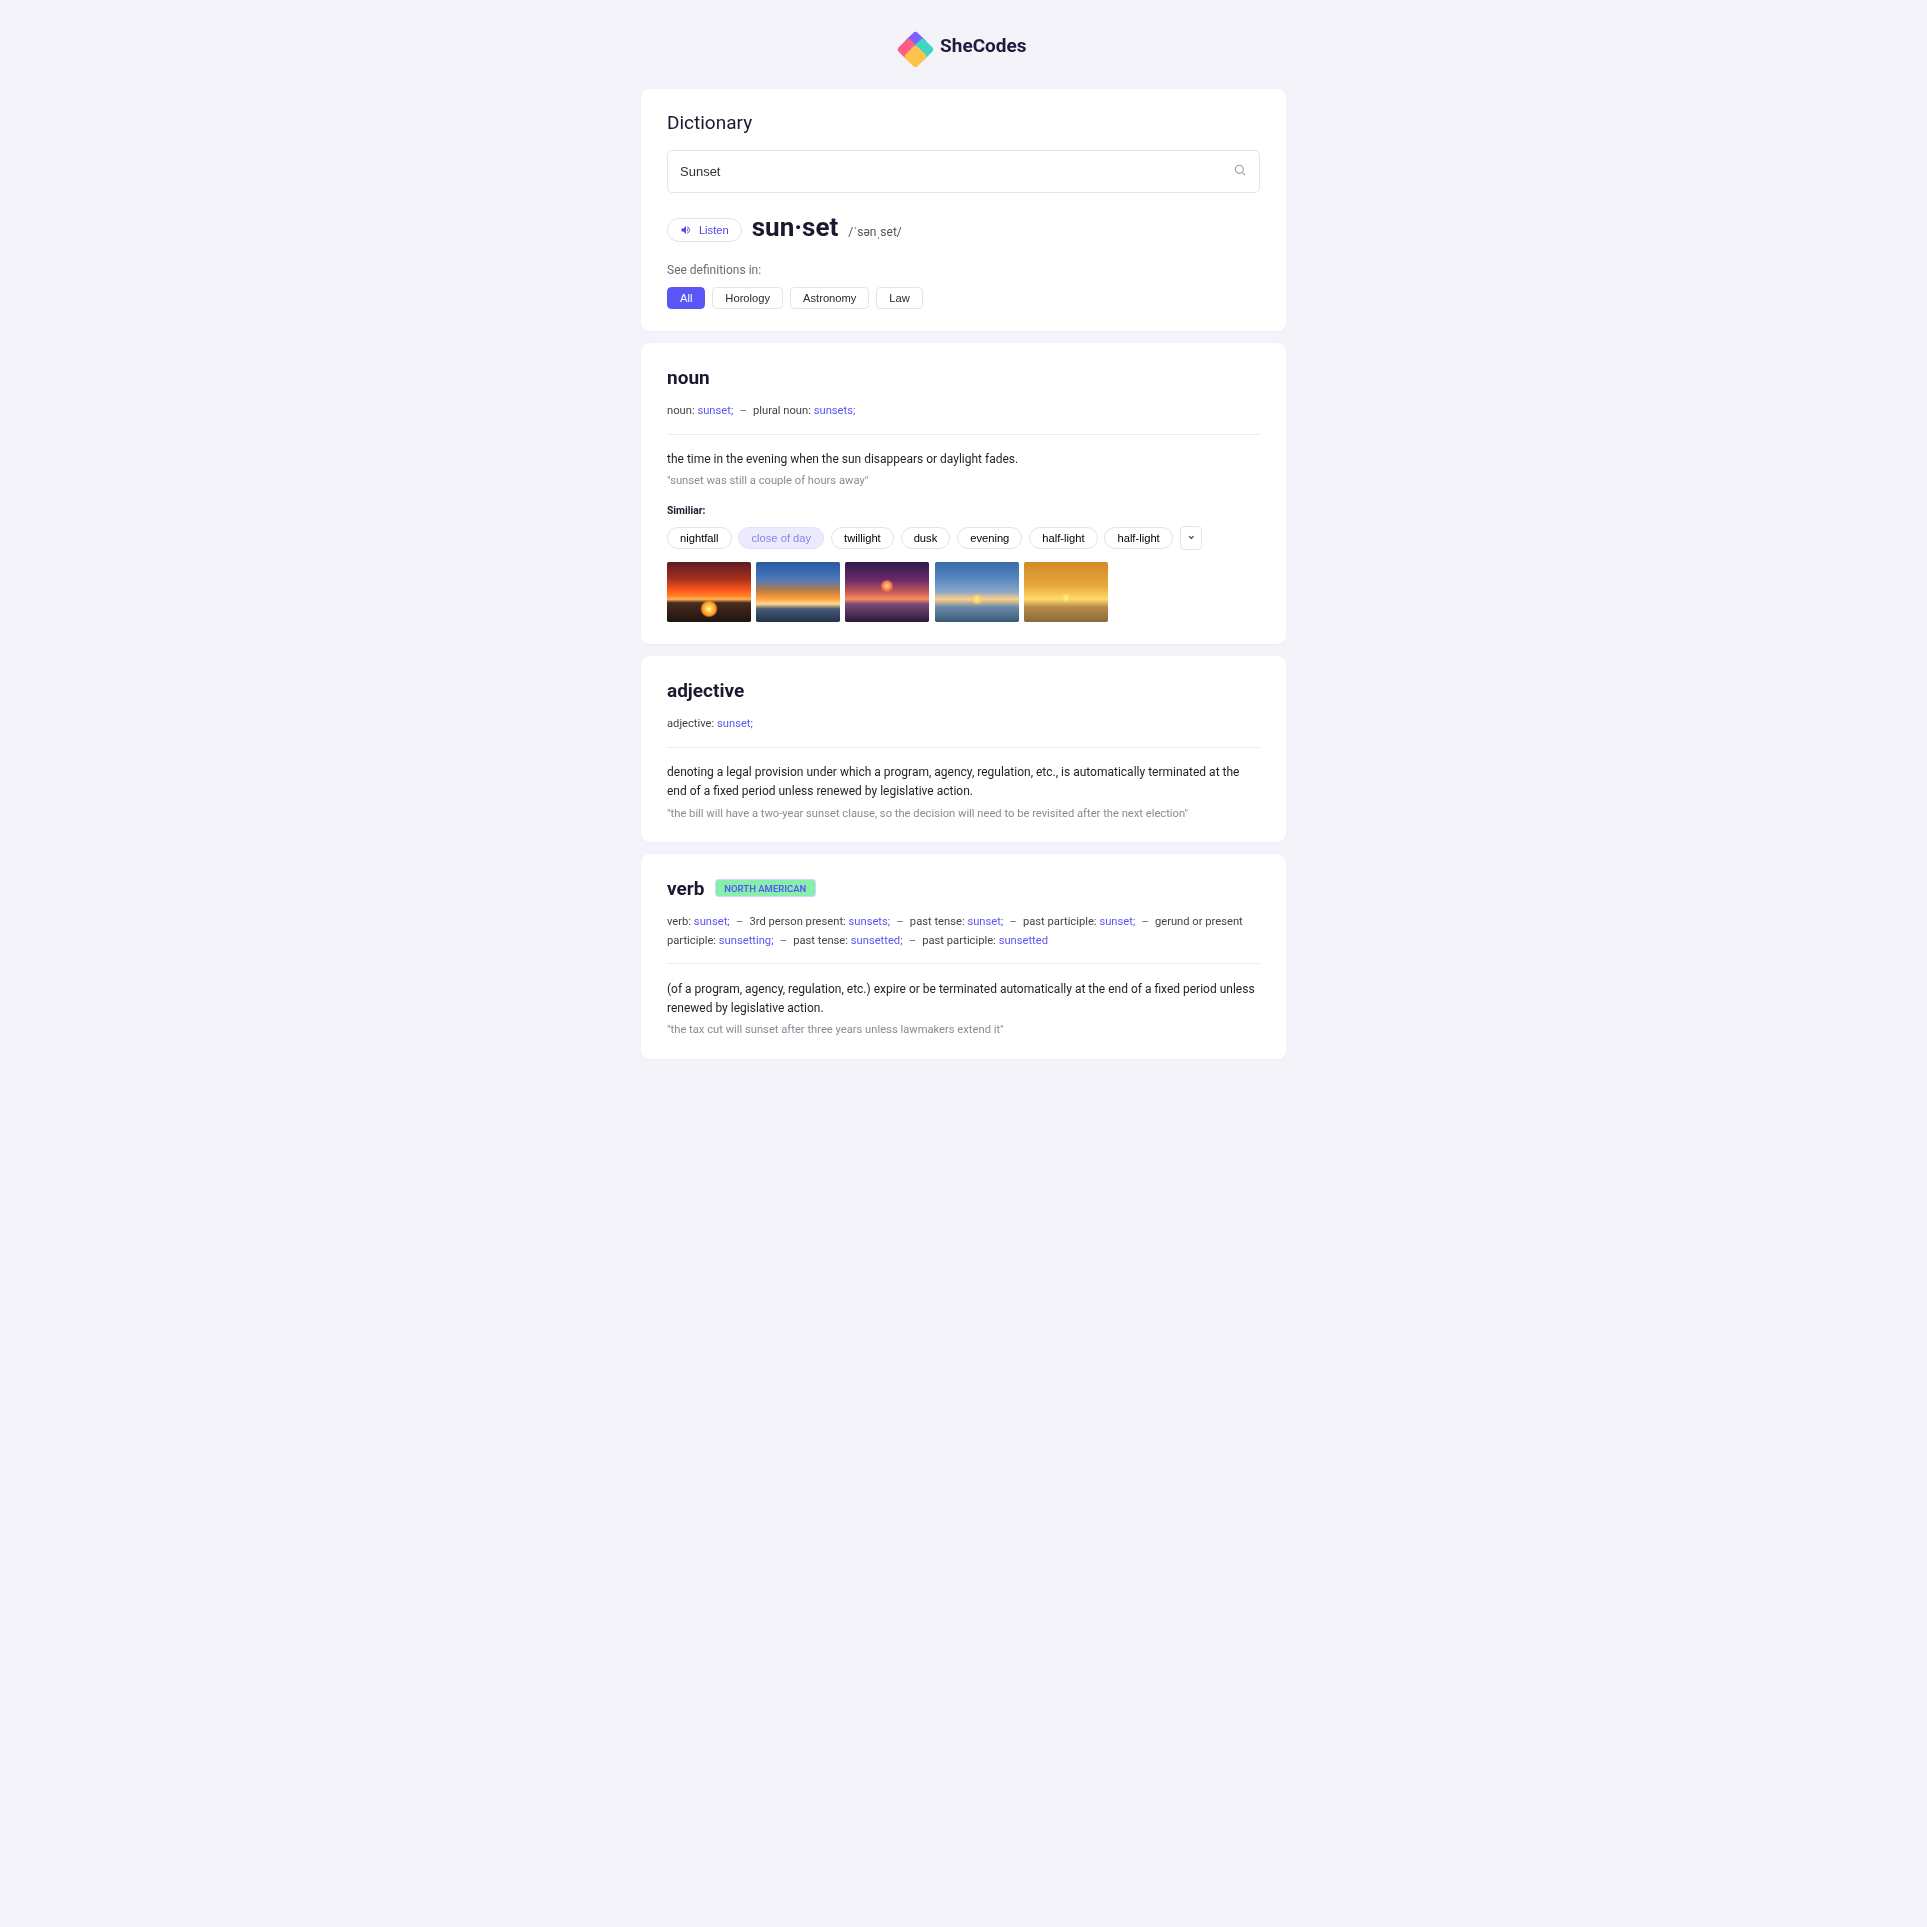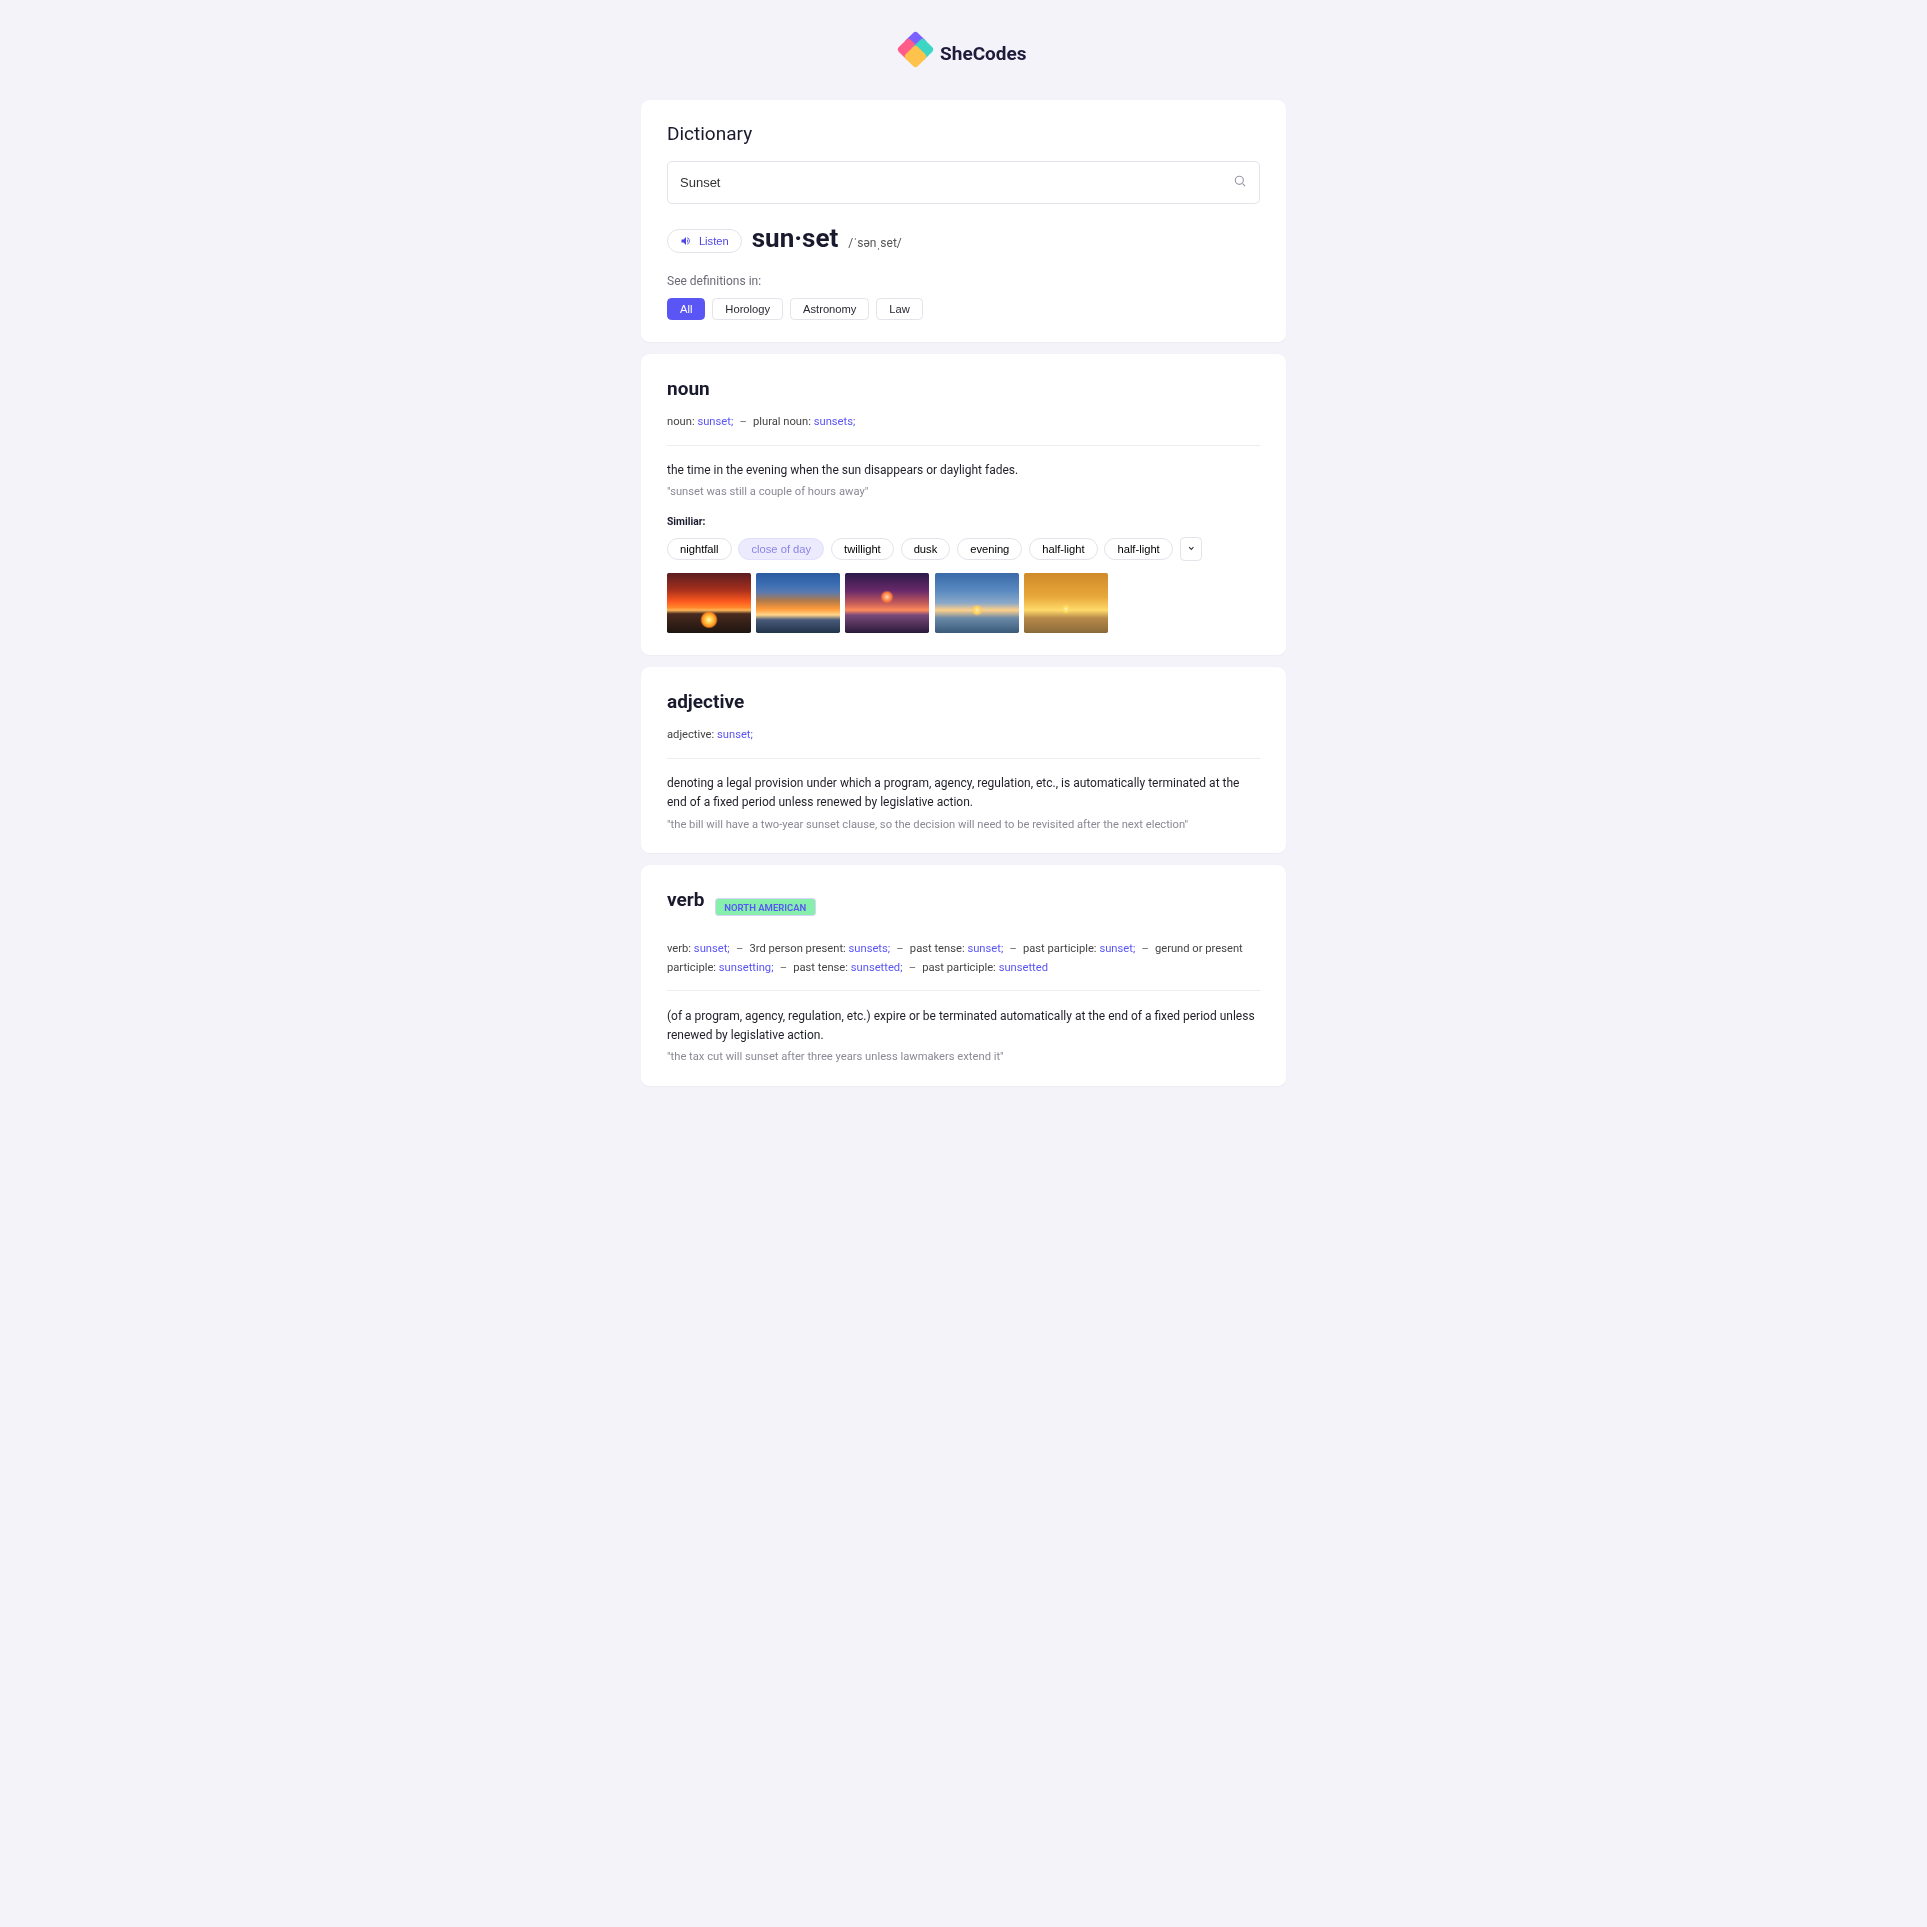--- a/index.html
+++ b/index.html
@@ -3,21 +3,21 @@
 <meta charset="utf-8">
 <style>
   * { box-sizing: border-box; margin: 0; padding: 0; }
   body {
     background: #f4f3fa;
     font-family: -apple-system, BlinkMacSystemFont, "Segoe UI", Roboto, Helvetica, Arial, sans-serif;
     color: #1a1a2e;
     padding: 34px 0 52px;
   }
   .container { width: 645px; margin: 0 auto; }
-  .logo-row { display:flex; justify-content:center; align-items:flex-end; margin-bottom: 35px; }
+  .logo-row { display:flex; justify-content:center; align-items:flex-start; margin-bottom: 24px; }
   .logo-mark { width:31px; height:31px; position:relative; margin-right:8.6px; }
   .logo-mark .d { position:absolute; width:17px; height:17px; border-radius:3.4px; transform:rotate(45deg); }
   .logo-mark .d1 { background:#7b61ff; left:6.9px; top:0; }
   .logo-mark .d2 { background:#ff5c8a; left:0; top:6.9px; }
   .logo-mark .d3 { background:#3dd6c4; left:13.8px; top:6.9px; }
   .logo-mark .d4 { background:#ffc24b; left:6.9px; top:13.8px; }
   .logo-text { font-weight:700; font-size:19px; color:#1f1b3a; }
   .card {
     background:#fff;
     border-radius:8.6px;
@@ -179,21 +179,21 @@
       <span>adjective:</span>
       <span class="form-val"><span>sunset</span>;</span>
     </div>
     <hr class="hr">
     <div class="definition">denoting a legal provision under which a program, agency, regulation, etc., is automatically terminated at the end of a fixed period unless renewed by legislative action.</div>
     <div class="example">"the bill will have a two-year sunset clause, so the decision will need to be revisited after the next election"</div>
   </div>
 
   <div class="card">
     <div class="verb-head">
-      <h3 class="section-title" style="margin-bottom:16px">verb</h3>
+      <h3 class="section-title" style="margin-bottom:0">verb</h3>
       <span class="region-tag">NORTH AMERICAN</span>
     </div>
     <div class="forms-line">
       <span>verb:</span>
       <span class="form-val"><span>sunset</span>;</span>
       <span class="sep">–</span>
       <span>3rd person present:</span>
       <span class="form-val"><span>sunsets</span>;</span>
       <span class="sep">–</span>
       <span>past tense:</span>

